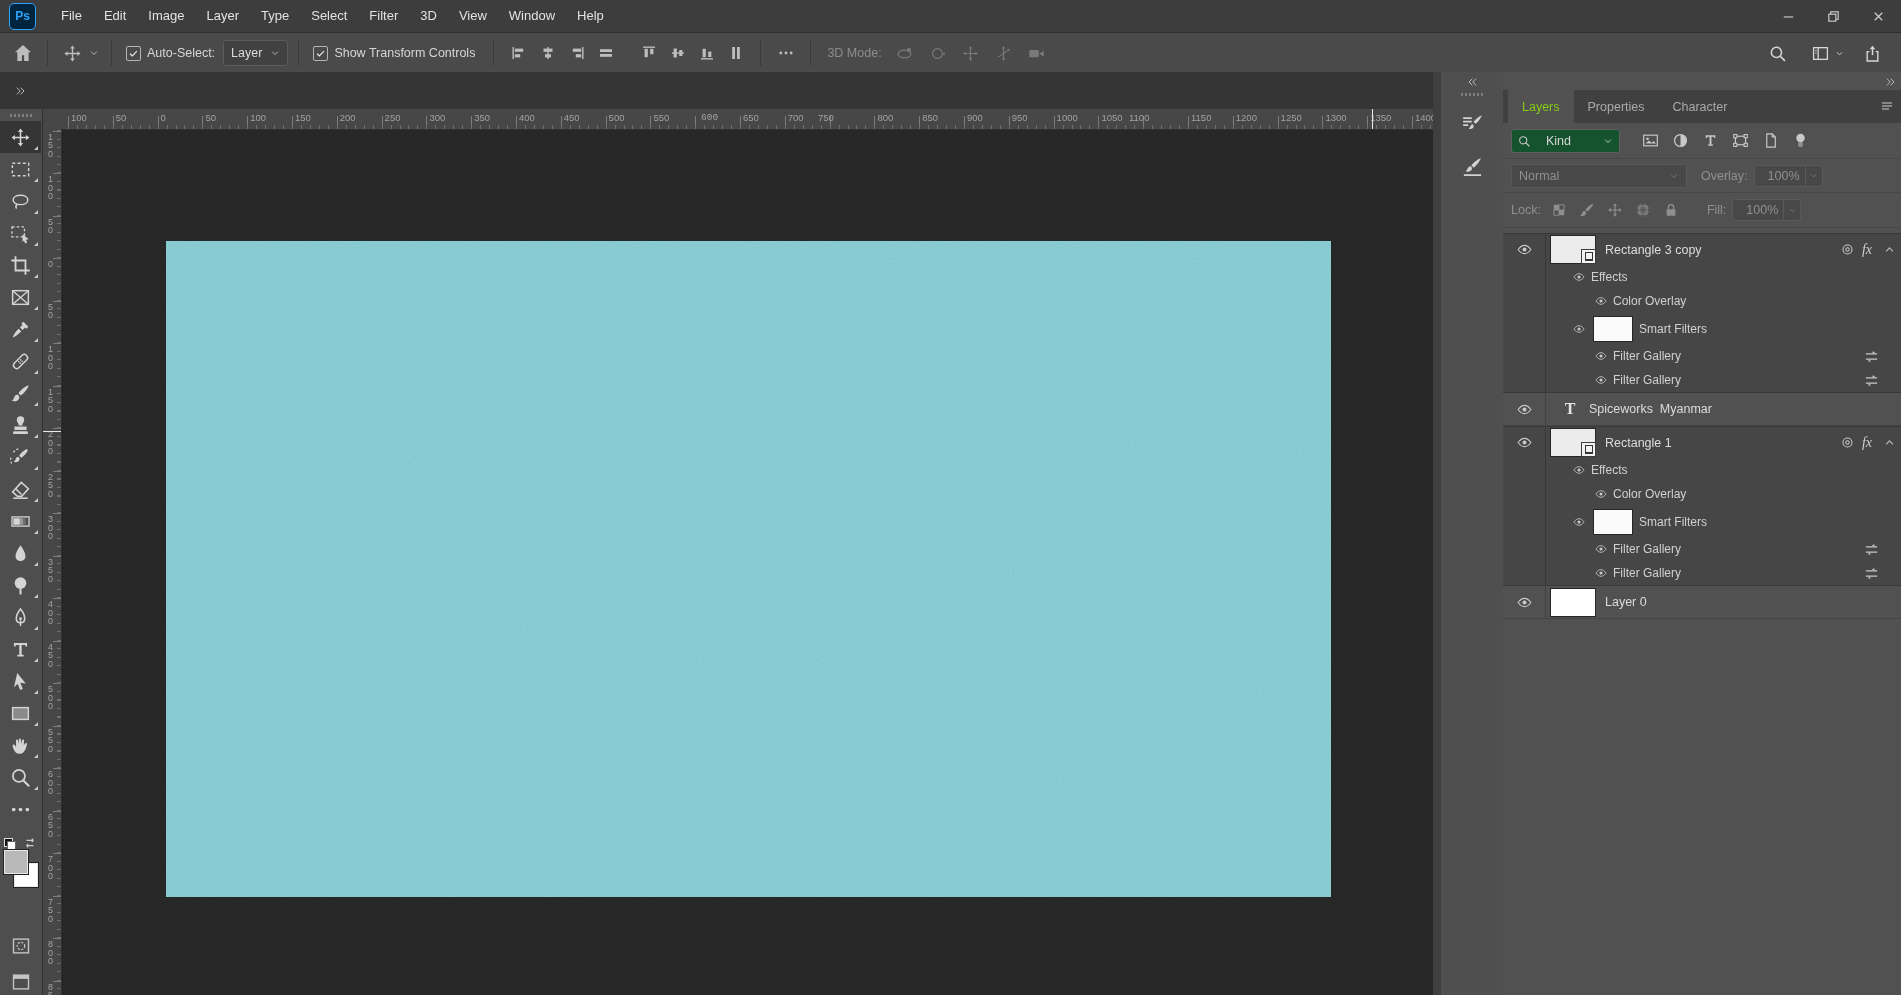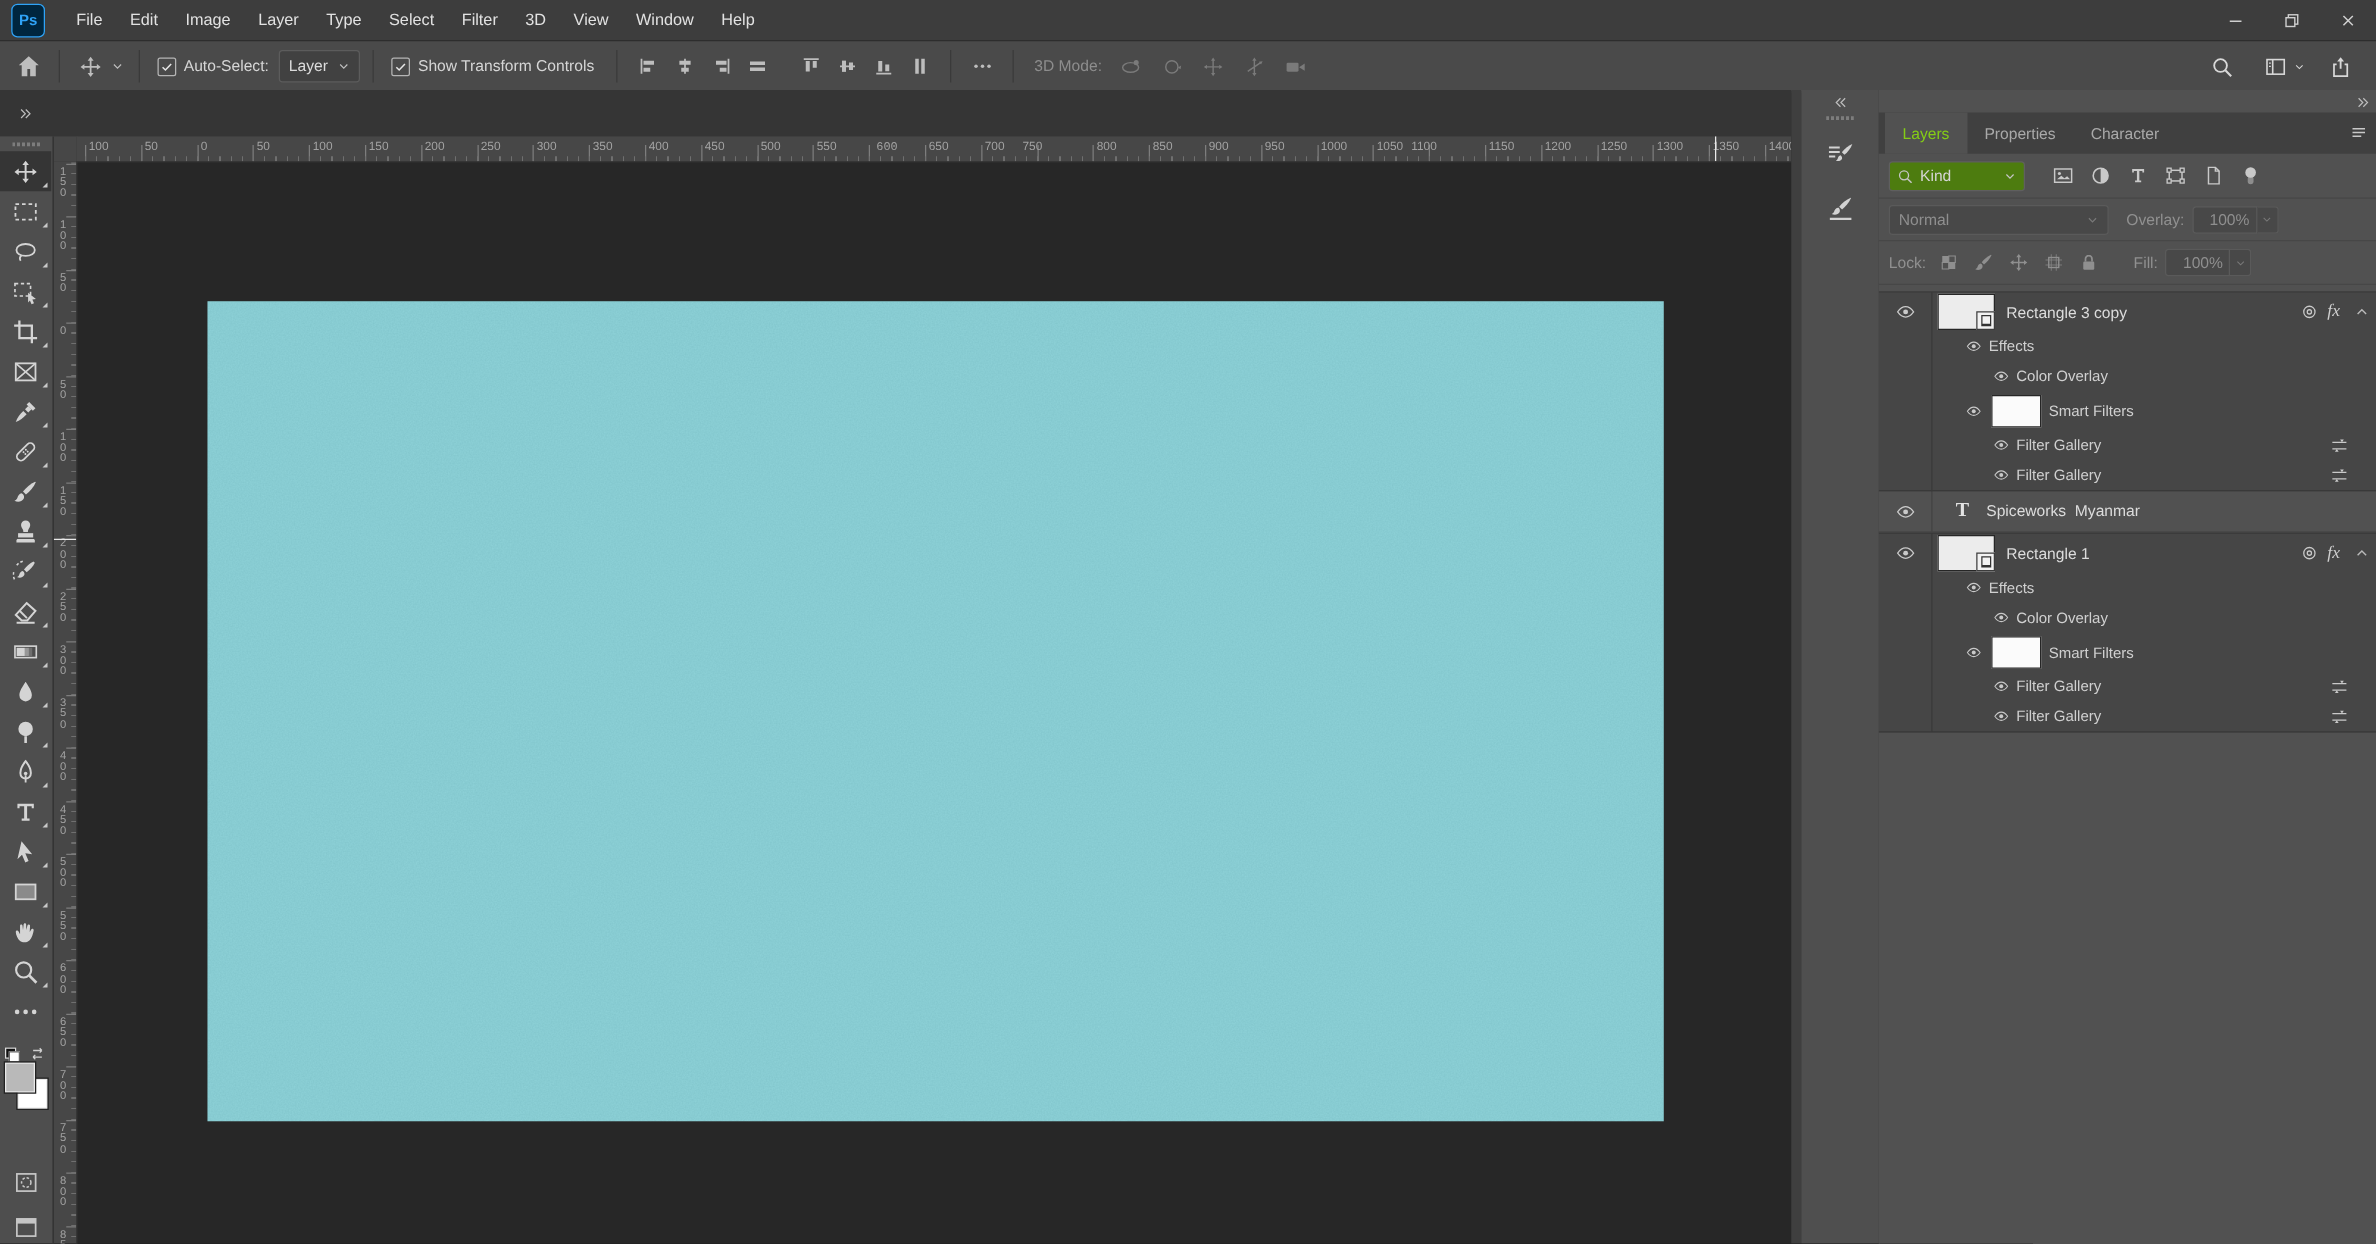--- a/index.html
+++ b/index.html
@@ -99,22 +99,22 @@
   #phdr{height:18px;position:relative}
   #pcollapse{position:absolute;right:4px;top:4px;width:12px;height:12px;color:#bdbdbd}
   #ptabs{height:33px;background:#404040;display:flex;align-items:stretch;position:relative}
   .ptab{padding:0 14px;display:flex;align-items:center;font-size:12.5px;color:#a9a9a9}
   .ptab:first-child{margin-left:5px}
   .ptab.active{background:#515151;color:#84cc16}
   #pmenu{position:absolute;right:6px;top:8px;width:16px;height:16px;color:#c9c9c9}
 
   .prow{display:flex;align-items:center;border-bottom:1px solid #474747;position:relative}
   #pfilter{height:35px;padding:0 8px;gap:8px}
-  #kindbox{height:22px;background:#4d7c0f;border:1px solid #5f5f5f;border-radius:3px;display:flex;align-items:center;
-           padding:0 6px;gap:6px;font-size:12.5px;color:#d6d6d6;width:95px}
+  #kindbox{height:22px;background:#14532d;border:1px solid #5f5f5f;border-radius:3px;display:flex;align-items:center;
+           padding:0 6px;gap:16px;font-size:12.5px;color:#d6d6d6;width:95px}
   #kindbox .icn{width:12px;height:12px;color:#c6c6c6}
   #kindicons{display:flex;align-items:center;gap:13px;margin-left:14px;color:#c9c9c9}
   #kindicons .icn{width:17px;height:17px}
   #pblend{height:33px;padding:0 8px}
   #blendbox{height:22px;width:160px;background:#484848;border:1px solid #5a5a5a;border-radius:3px;display:flex;
             align-items:center;padding:0 7px;font-size:12.5px;color:#8f8f8f}
   #blendbox .chev{margin-left:auto;width:10px;height:10px;color:#797979}
   .dimlbl{font-size:12.5px;color:#909090;white-space:nowrap}
   .valbox{height:20px;min-width:40px;background:#484848;border:1px solid #5a5a5a;border-radius:3px 0 0 3px;
           display:flex;align-items:center;justify-content:flex-end;padding:0 5px;font-size:12.5px;color:#8f8f8f}
@@ -1189,16 +1189,28 @@
               <span class="icn" style="height: 15px; width: 15px;">
                 <svg viewBox="0 0 16 16" width="100%" height="100%" aria-hidden="true">
                   <path d="M2 5.2h12M2 10.8h12" stroke="currentColor" stroke-width="1.1"></path>
                   <path d="M10.2 5.2 8.6 2.8h3.2zM5.8 10.8 7.4 13.2H4.2z" fill="currentColor"></path>
                 </svg>
               </span>
               <span style="width: 12px;"></span>
             </span>
           </div>
         </div>
+        <div class="lrow top" style="border-bottom: 1px solid rgb(69, 69, 69);">
+          <span class="eyecell">
+            <span class="icn eye" style="height: 15px; width: 15px;">
+              <svg viewBox="0 0 16 16" width="100%" height="100%" aria-hidden="true">
+                <path d="M1.2 8C3.4 4.9 6 3.6 8 3.6S12.6 4.9 14.8 8C12.6 11.1 10 12.4 8 12.4 6 12.4 3.4 11.1 1.2 8z" fill="none" stroke="currentColor" stroke-width="1.1"></path>
+                <circle cx="8" cy="8" r="2.1" fill="currentColor"></circle>
+              </svg>
+            </span>
+          </span>
+          <span class="lthumb" style="background: rgb(255, 255, 255);"></span>
+          <span class="lname">Layer 0</span>
+        </div>
       </div>
   </div>
 
 </div>
 
 </body></html>

